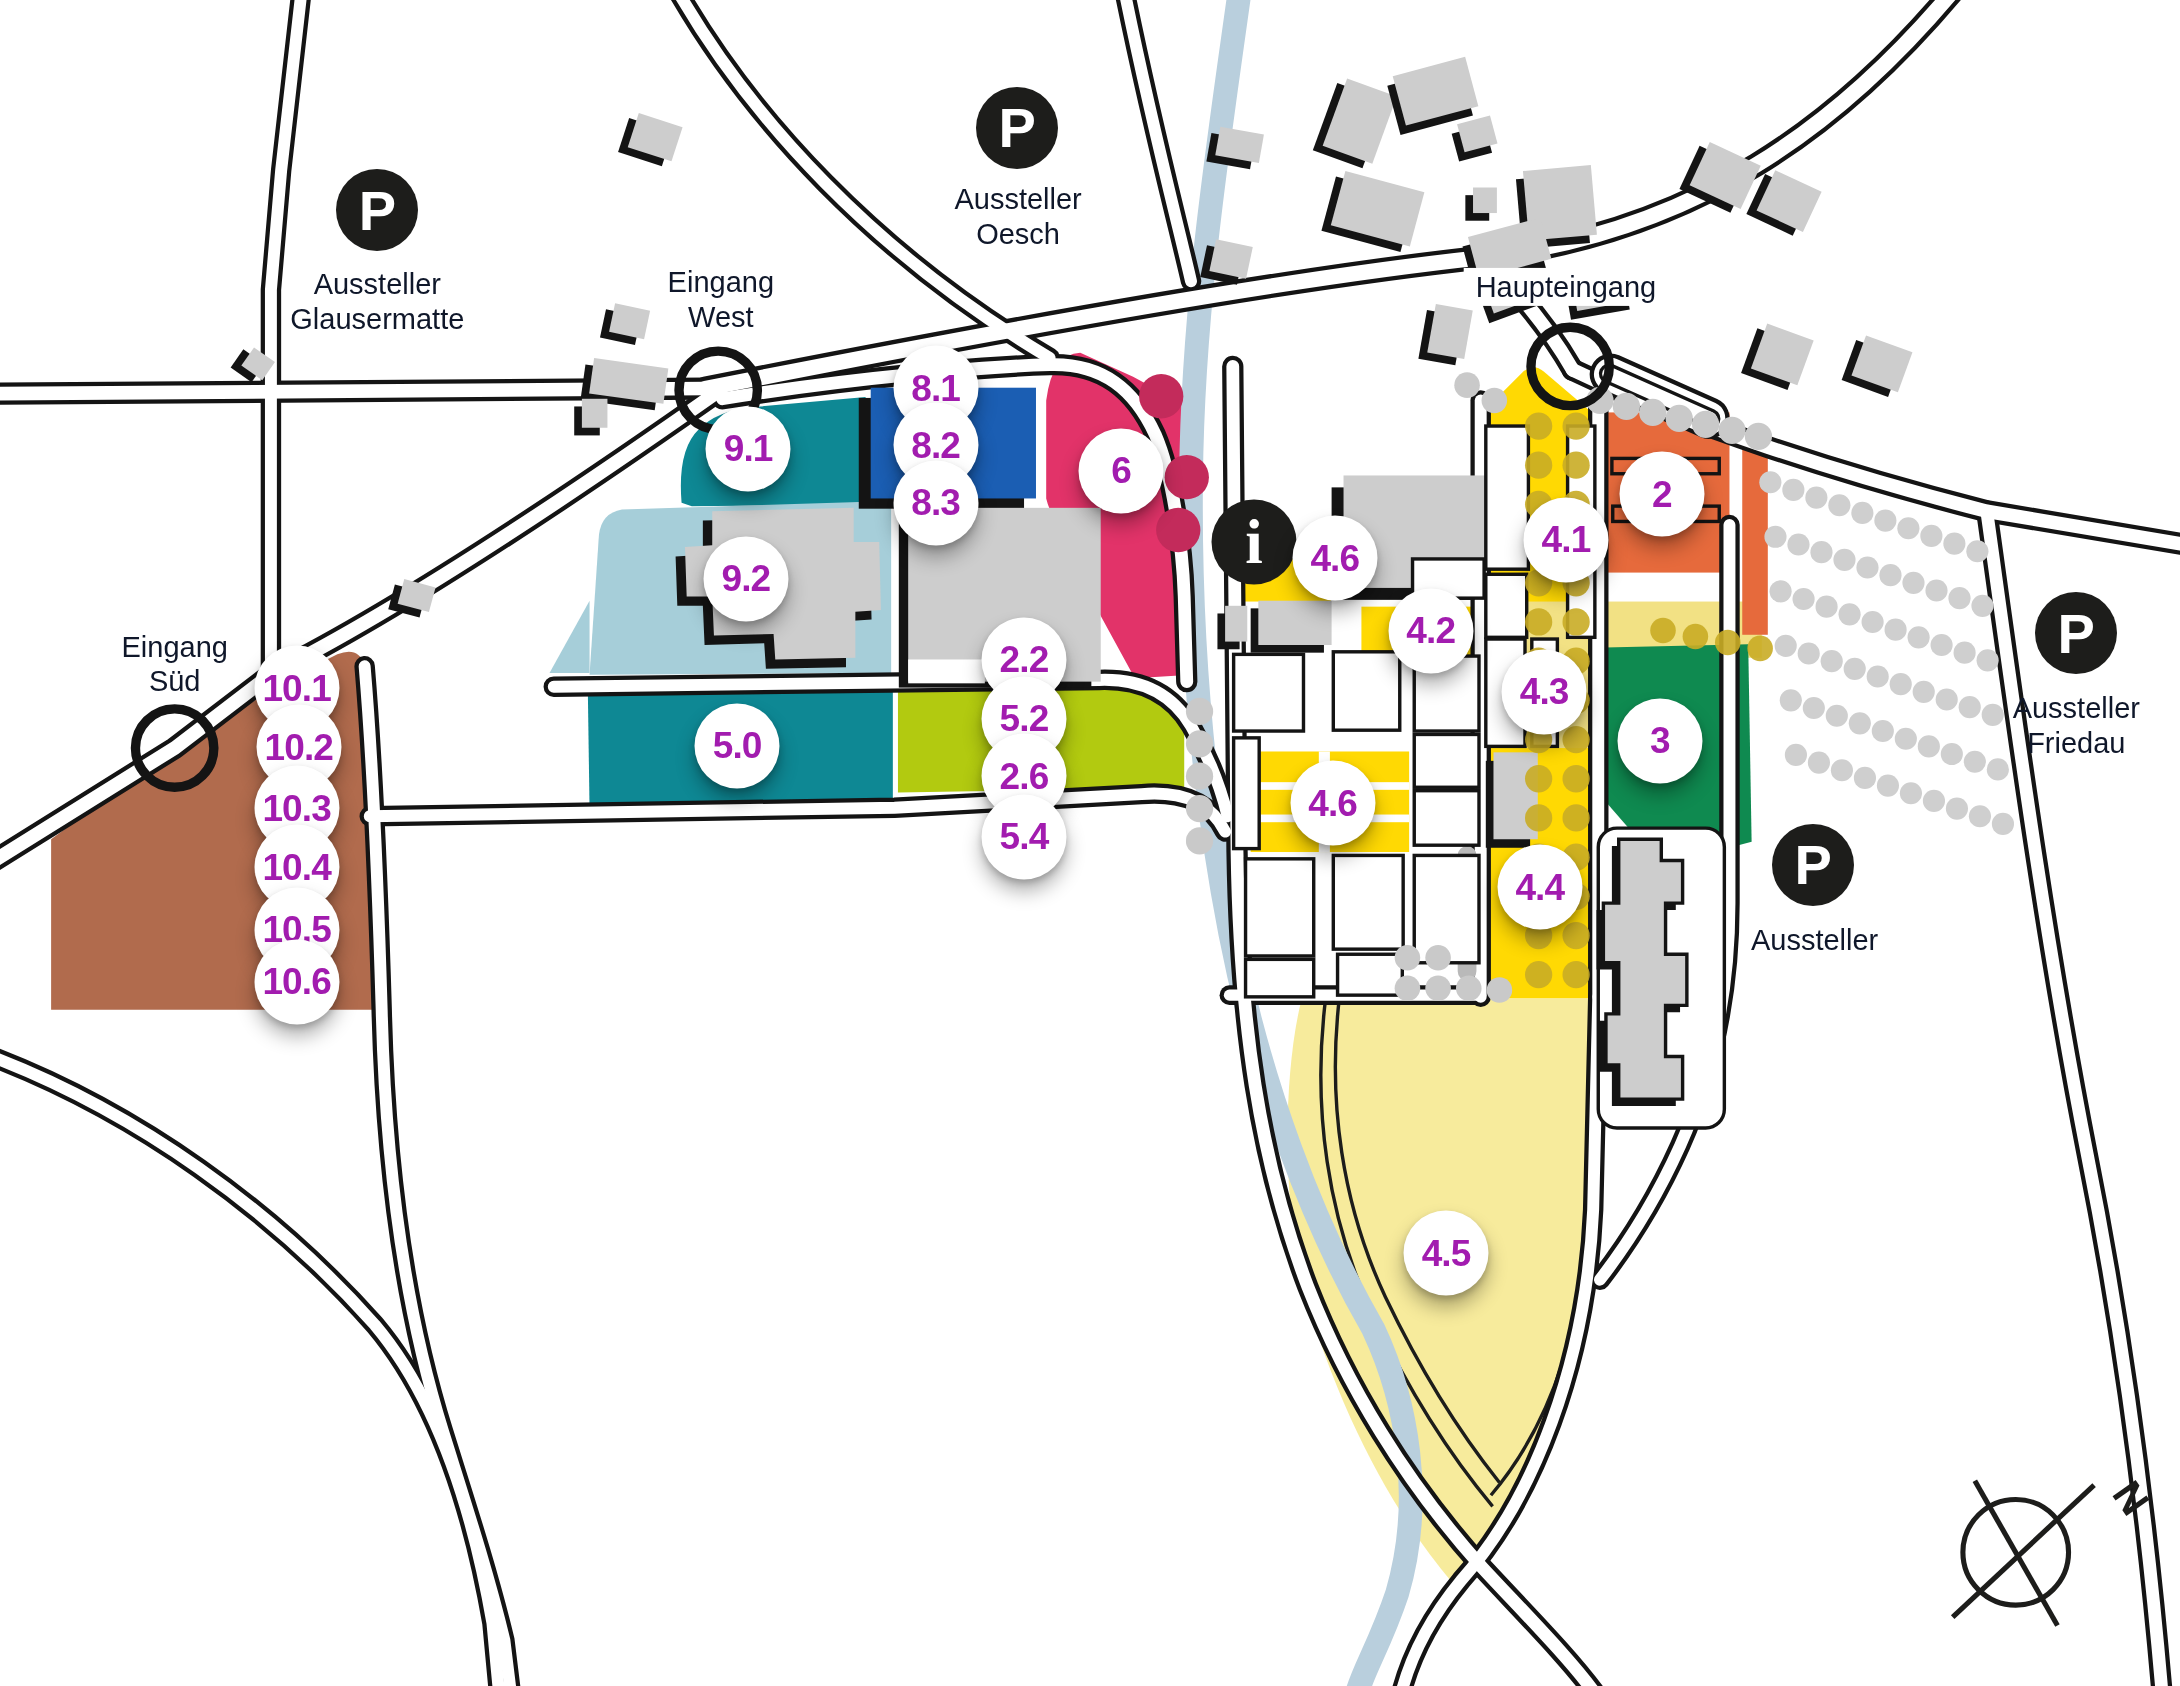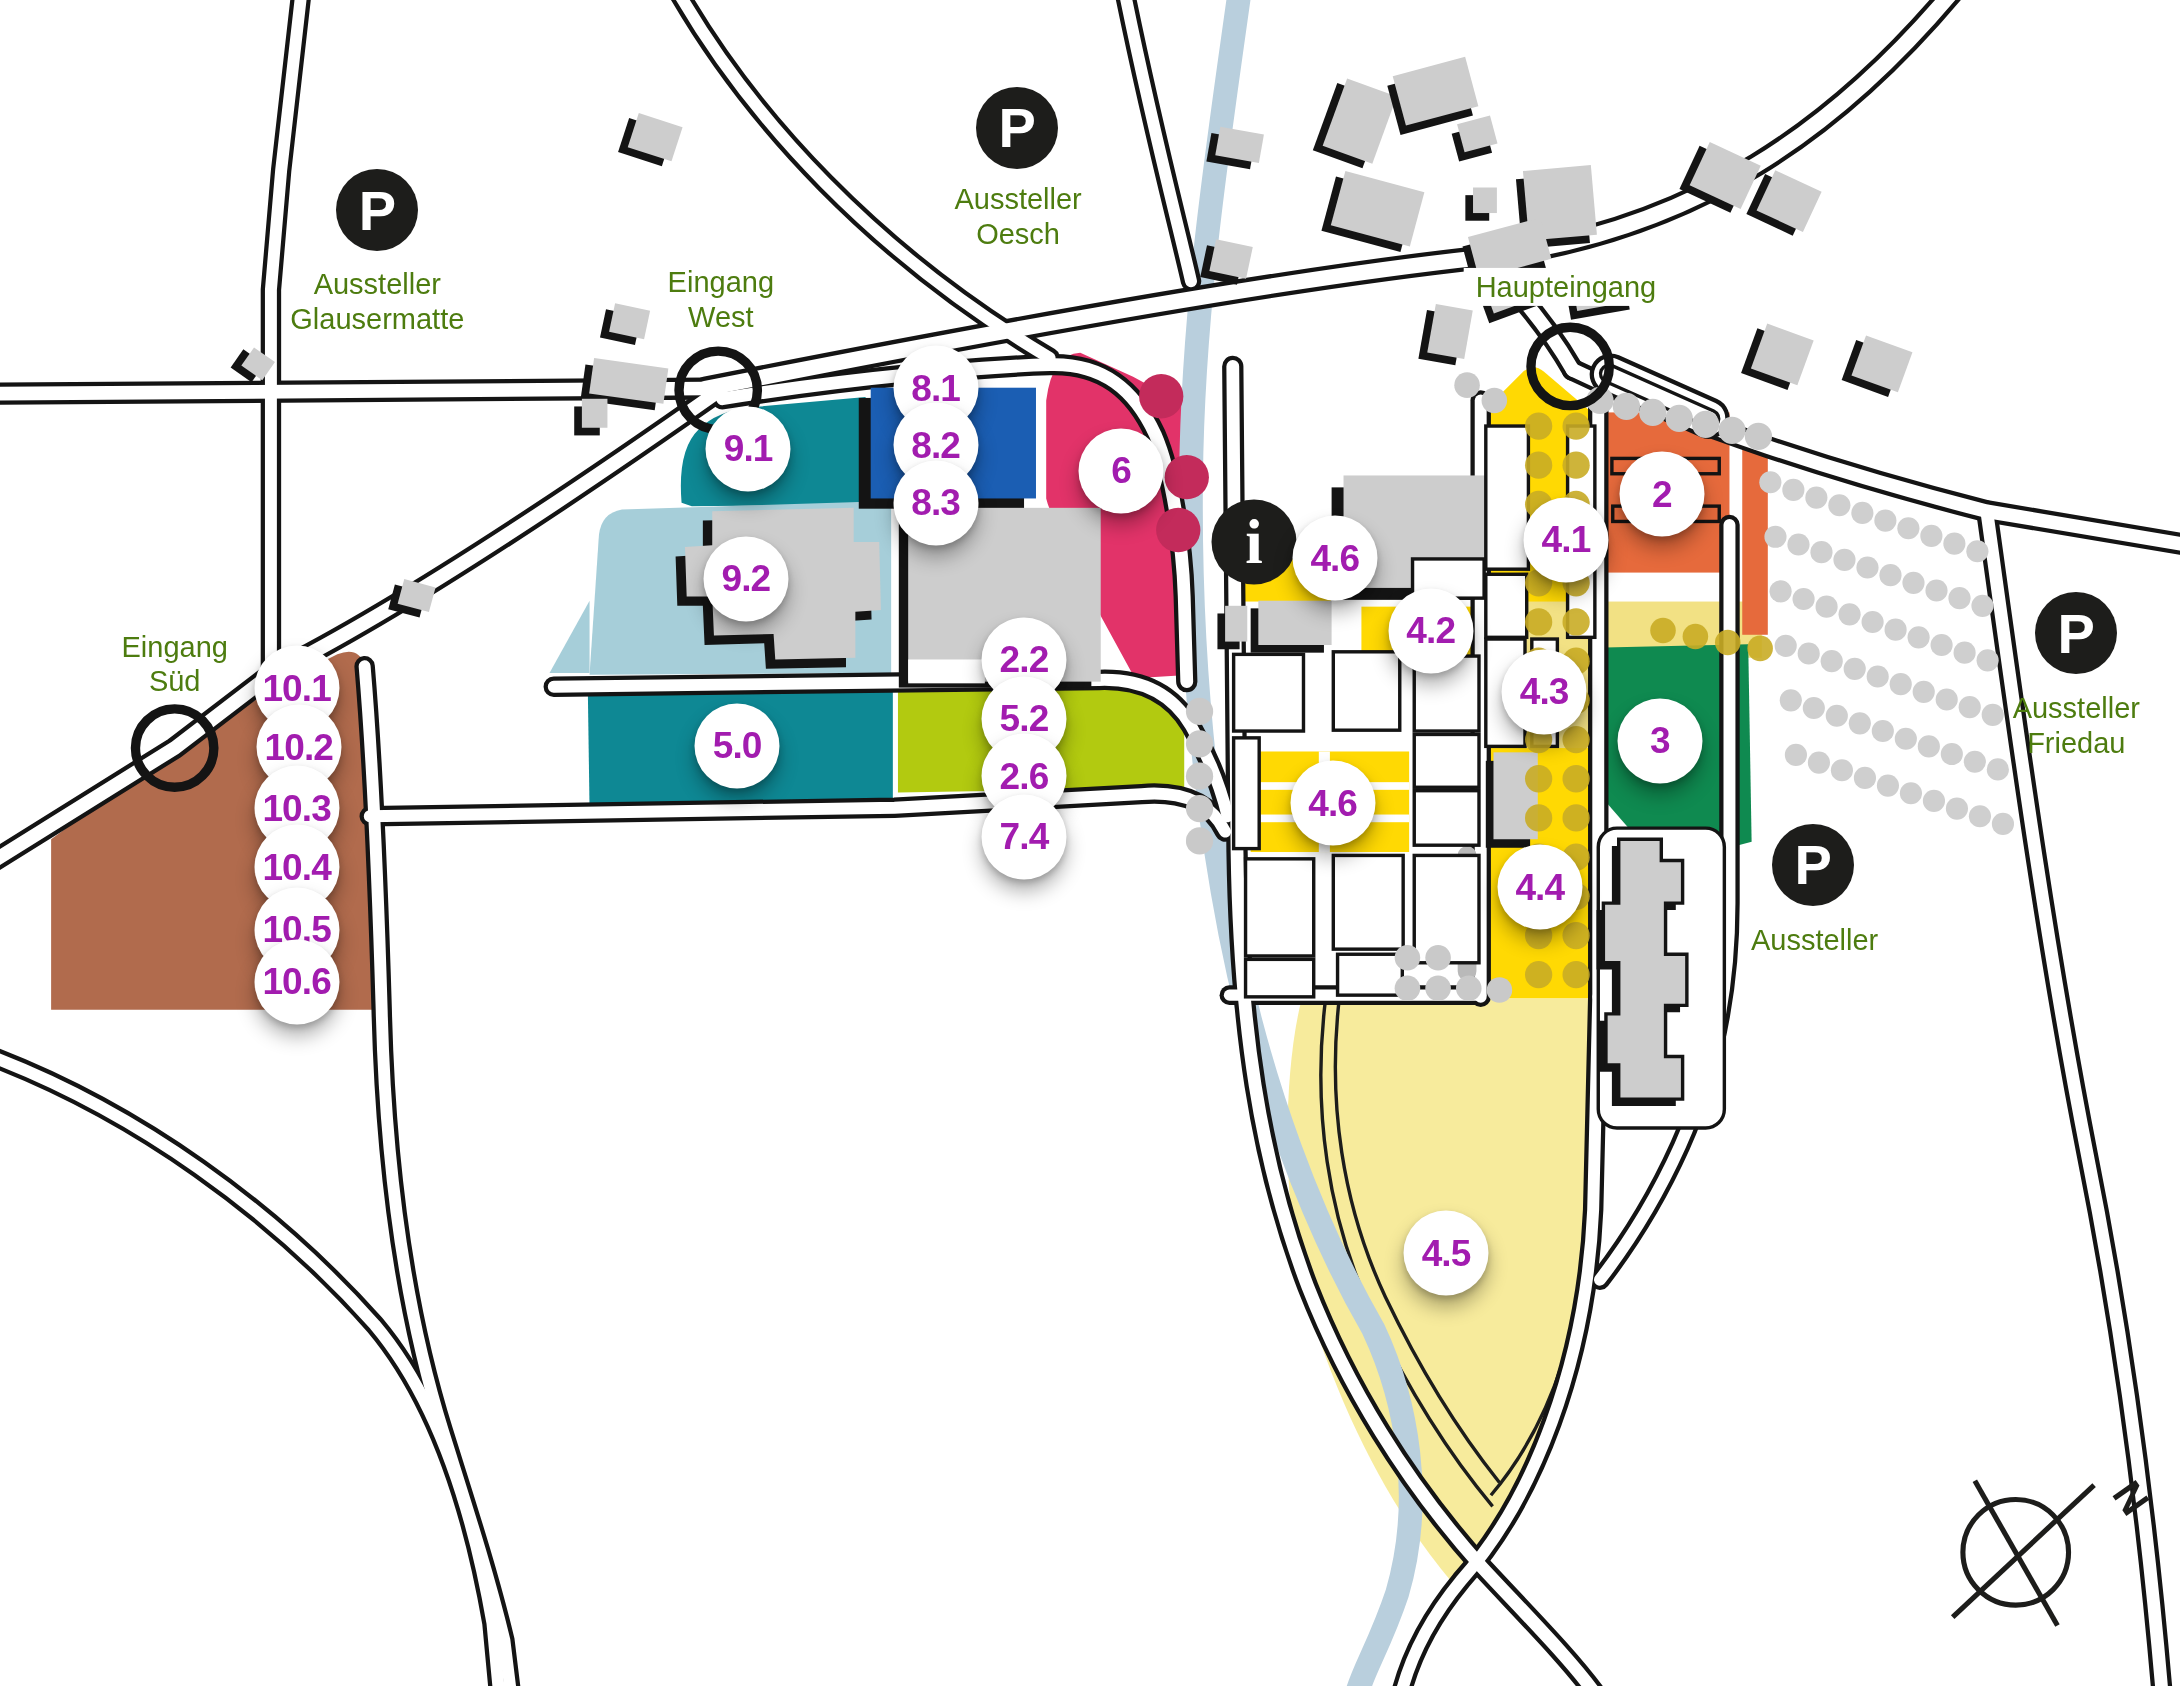--- a/index.html
+++ b/index.html
@@ -5,21 +5,21 @@
   html,body{margin:0;padding:0;background:#fff;width:2181px;height:1687px;overflow:hidden;}
   .stage{position:relative;width:2181px;height:1687px;background:#fff;
          font-family:"Liberation Sans", sans-serif;color:#1d1d1b;user-select:none;}
   .stage svg{position:absolute;inset:0;}
   .overlay{position:absolute;inset:0;}
   .badge{position:absolute;width:85px;height:85px;border-radius:50%;background:#fff;
          transform:translate(-50%,-50%);display:flex;align-items:center;justify-content:center;
          font-size:37px;font-weight:700;letter-spacing:-0.9px;color:#a21caf;
          box-shadow:0 12px 19px rgba(0,0,0,.30), 0 3.4px 6.8px rgba(0,0,0,.18);}
   .map-label{position:absolute;transform:translate(-50%,-50%);text-align:center;
-         font-size:29px;line-height:1.2;font-weight:400;color:#4d7c0f;white-space:nowrap;}
+         font-size:29px;line-height:1.2;font-weight:400;color:#0f172a;white-space:nowrap;}
   .map-label.plate{background:#fff;padding:1.7px 12px;}
   .p-icon{position:absolute;width:82px;height:82px;border-radius:50%;transform:translate(-50%,-50%);
          background:var(--outline-black,#1d1d1b);color:#fff;display:flex;align-items:center;justify-content:center;
          font-size:56px;font-weight:700;}
   .i-icon{position:absolute;width:85px;height:85px;border-radius:50%;transform:translate(-50%,-50%);
          background:var(--outline-black,#1d1d1b);color:#fff;display:flex;align-items:center;justify-content:center;
          font-size:63px;font-weight:700;font-family:"Liberation Serif",serif;}
 </style>
 </head>
 <body>
@@ -433,21 +433,21 @@
         <div class="badge" style="left: 34.3%; top: 26.6%;">9.1</div>
         <div class="badge" style="left: 34.2%; top: 34.3%;">9.2</div>
         <div class="badge" style="left: 33.8%; top: 44.2%;">5.0</div>
         <div class="badge" style="left: 42.9%; top: 23%;">8.1</div>
         <div class="badge" style="left: 42.9%; top: 26.4%;">8.2</div>
         <div class="badge" style="left: 42.9%; top: 29.8%;">8.3</div>
         <div class="badge" style="left: 51.4%; top: 27.9%;">6</div>
         <div class="badge" style="left: 46.95%; top: 39.1%;">2.2</div>
         <div class="badge" style="left: 46.95%; top: 42.6%;">5.2</div>
         <div class="badge" style="left: 46.95%; top: 46%;">2.6</div>
-        <div class="badge" style="left: 46.95%; top: 49.6%;">7.4</div>
+        <div class="badge" style="left: 46.95%; top: 49.6%;">5.4</div>
         <div class="badge" style="left: 13.6%; top: 40.8%;">10.1</div>
         <div class="badge" style="left: 13.7%; top: 44.3%;">10.2</div>
         <div class="badge" style="left: 13.6%; top: 47.9%;">10.3</div>
         <div class="badge" style="left: 13.6%; top: 51.4%;">10.4</div>
         <div class="badge" style="left: 13.6%; top: 55.1%;">10.5</div>
         <div class="badge" style="left: 13.6%; top: 58.2%;">10.6</div>
         <div class="badge" style="left: 61.2%; top: 33.1%;">4.6</div>
         <div class="badge" style="left: 65.6%; top: 37.4%;">4.2</div>
         <div class="badge" style="left: 71.8%; top: 32%; text-align: right;">4.1</div>
         <div class="badge" style="left: 76.2%; top: 29.3%;">2</div>

